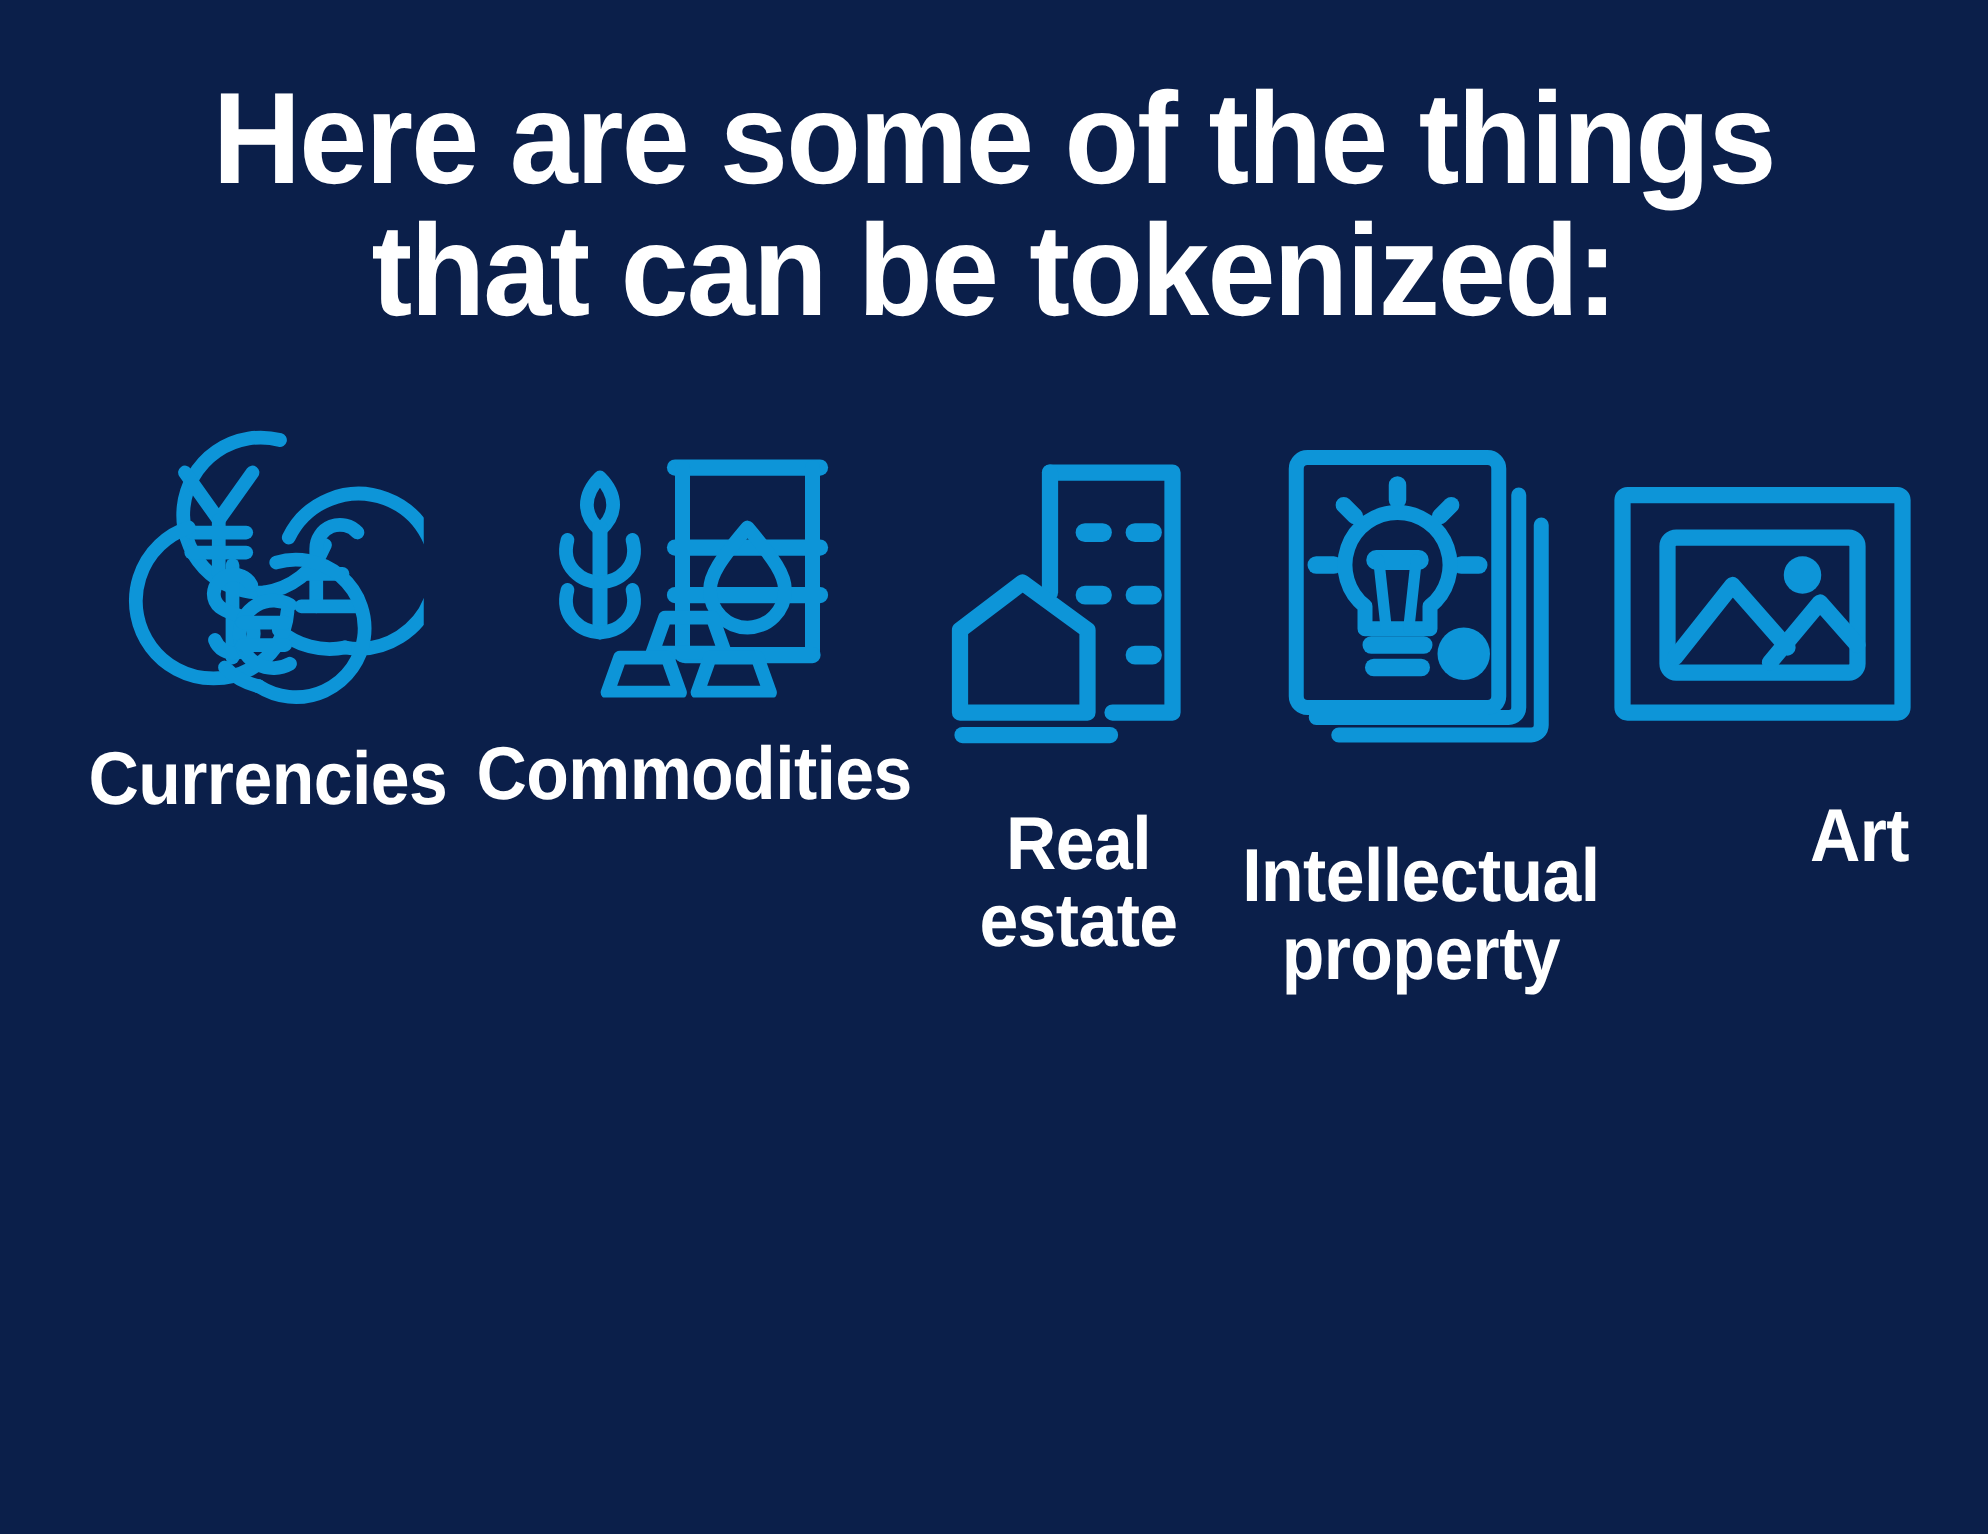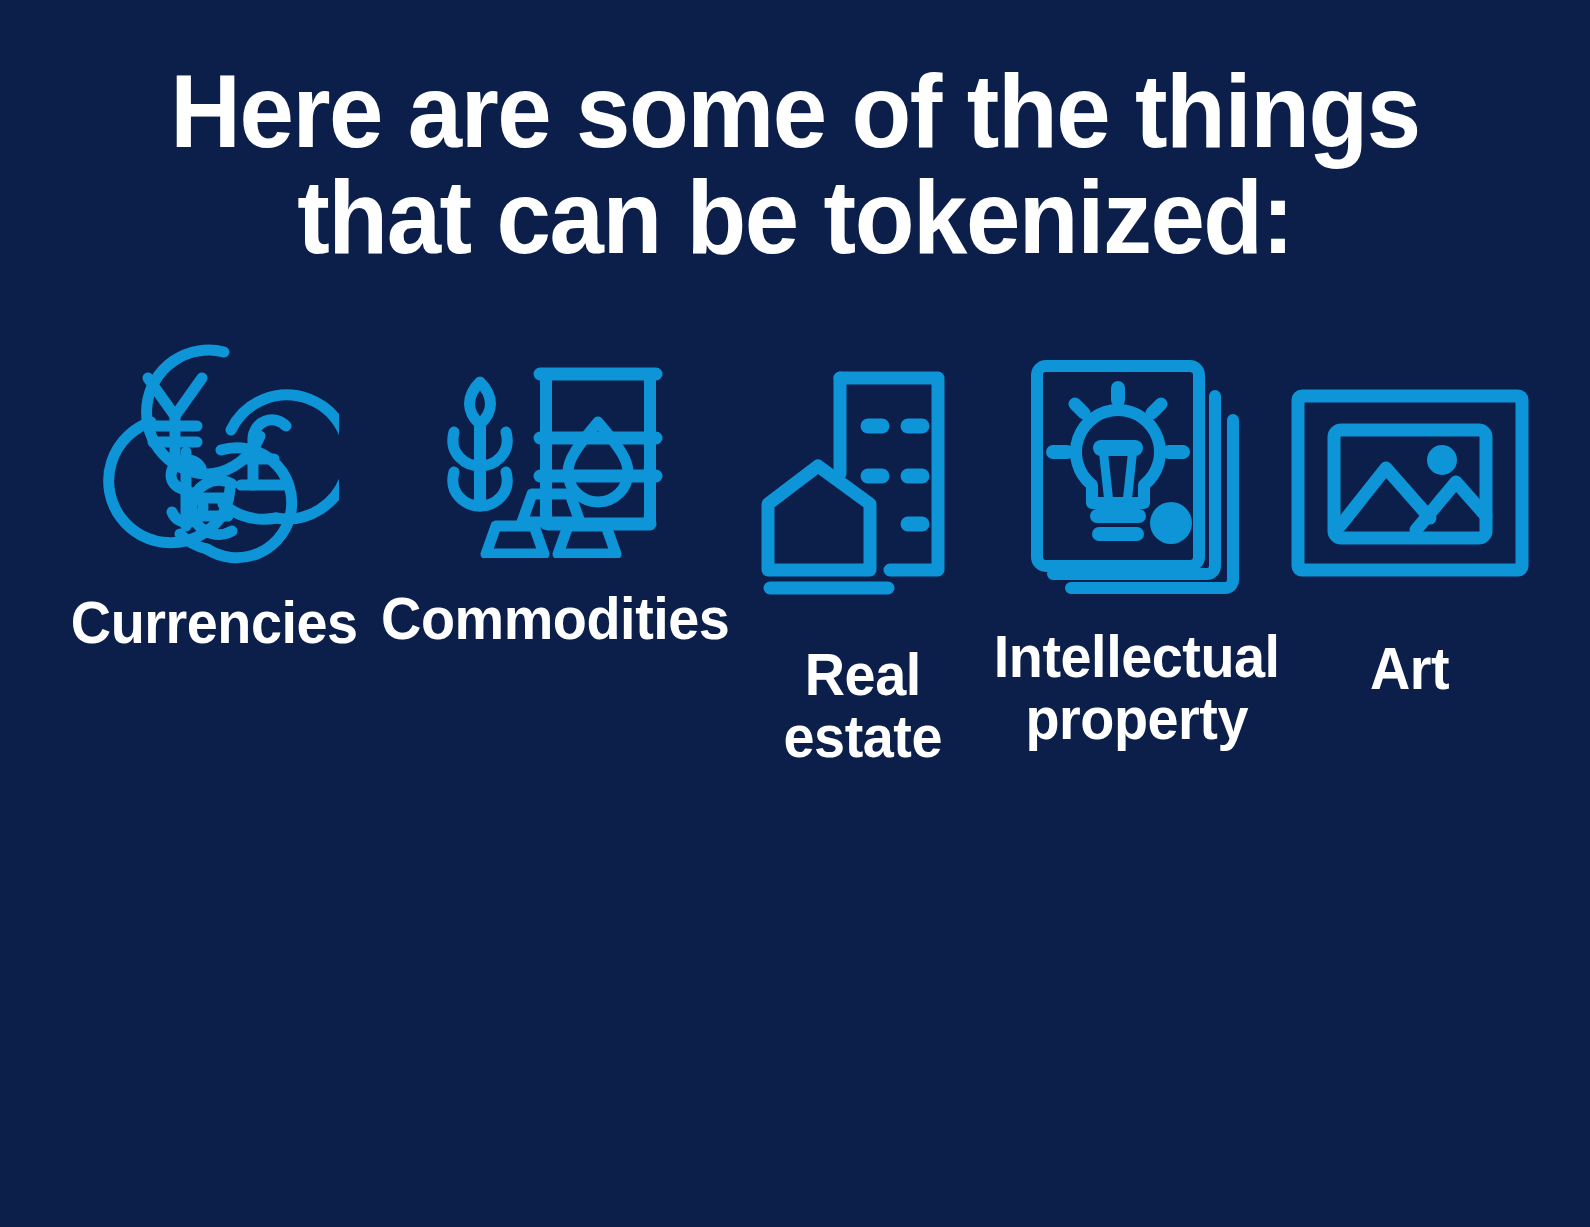--- a/index.html
+++ b/index.html
@@ -82,22 +82,22 @@
     transform: scaleX(0.93);
     white-space: pre-line;
   }
 
   
   .cell.c-currencies .icon-wrap { height: 255px; }
   .cell.c-stocks .icon-wrap     { height: 255px; padding-top: 6px; }
   .cell.c-commodities .icon-wrap{ height: 255px; }
 
   .cell.c-realestate { margin-top: 18px; gap: 16px; }
-  .cell.c-ip         { margin-top: 18px; }
-  .cell.c-art        { margin-top: 18px; }
+  .cell.c-ip         { margin-top: 18px; gap: 44px; }
+  .cell.c-art        { margin-top: 18px; align-items: flex-end; }
 
   .cell.c-art .icon-wrap { padding-top: 40px; }
   .cell.c-art .cell-label { margin-top: 60px; }
   .cell.c-realestate .cell-label { margin-top: 30px; }
   .cell.c-ip .cell-label { margin-top: 28px; }
 </style>
 </head>
 <body style="background: rgb(11, 31, 74);">
 
 <div id="poster" style="background: rgb(11, 31, 74);">

